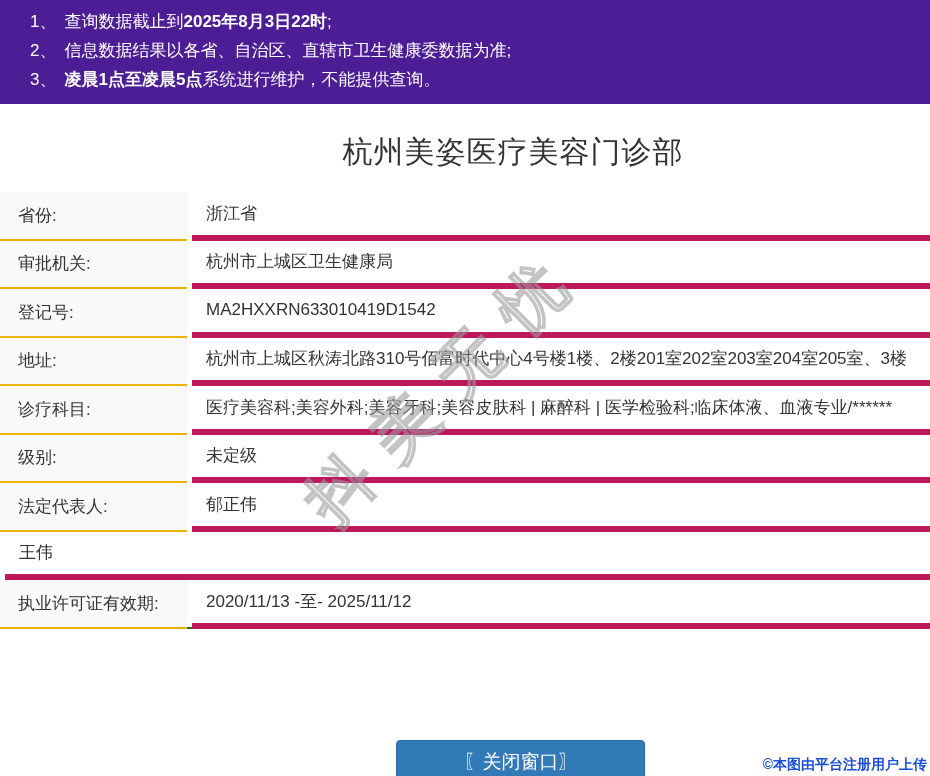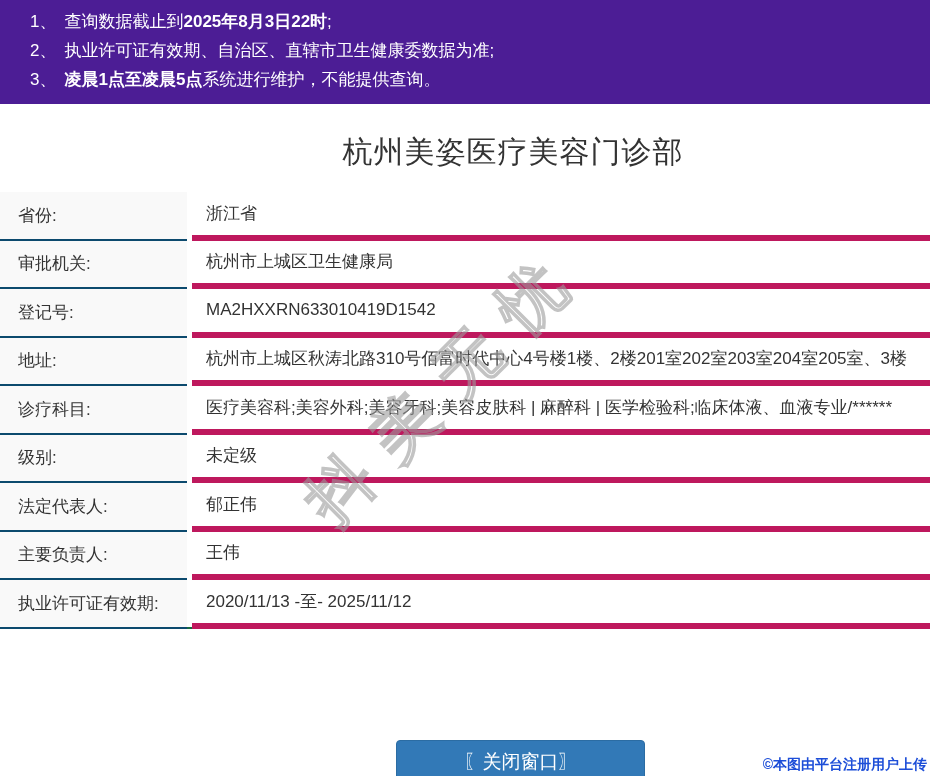--- a/index.html
+++ b/index.html
@@ -24,21 +24,21 @@
   .page-title{
     position:absolute;left:0;top:132px;width:930px;
     text-align:center;font-size:30px;color:#333;letter-spacing:1px;padding-left:48px;
   }
   
   .info-table{
     position:absolute;left:0;top:192px;width:930px;
   }
   .row{display:flex;height:48.5px;align-items:stretch;}
   .cell-label{
-    width:187px;background:#f9f9f9;border-bottom:2px solid #0c4a6e;
+    width:187px;background:#f9f9f9;border-bottom:2px solid #eab308;
     display:flex;align-items:center;box-sizing:border-box;
     padding-left:18px;font-size:17px;color:#333;
   }
   .cell-gap{
     width:5px;background:#ffffff;
   }
   .cell-value{
     flex:1;border-bottom:6px solid #be185d;
     display:flex;align-items:center;box-sizing:border-box;
     padding-left:14px;font-size:17px;color:#333;white-space:nowrap;overflow:hidden;
@@ -66,21 +66,21 @@
   }
 </style>
 </head>
 <body>
 
 <div class="banner">
   <div class="notice-line">
     <span class="notice-num">1、</span><span>查询数据截止到</span><b>2025年8月3日22时</b><span>;</span>
   </div>
   <div class="notice-line">
-    <span class="notice-num">2、</span><span>执业许可证有效期、自治区、直辖市卫生健康委数据为准;</span><b></b><span></span>
+    <span class="notice-num">2、</span><span>信息数据结果以各省、自治区、直辖市卫生健康委数据为准;</span><b></b><span></span>
   </div>
   <div class="notice-line">
     <span class="notice-num">3、</span><span></span><b>凌晨1点至凌晨5点</b><span>系统进行维护，不能提供查询。</span>
   </div>
 </div>
 
 <div class="page-title">杭州美姿医疗美容门诊部</div>
 
 <div class="info-table">
   <div class="row">
@@ -112,21 +112,20 @@
     <div class="cell-label">级别:</div>
       <div class="cell-gap"></div>
       <div class="cell-value">未定级</div>
   </div>
   <div class="row">
     <div class="cell-label">法定代表人:</div>
       <div class="cell-gap"></div>
       <div class="cell-value">郁正伟</div>
   </div>
   <div class="row">
-    <div class="cell-label">主要负责人:</div>
       <div class="cell-gap"></div>
       <div class="cell-value">王伟</div>
   </div>
   <div class="row">
     <div class="cell-label">执业许可证有效期:</div>
       <div class="cell-gap"></div>
       <div class="cell-value">2020/11/13 -至- 2025/11/12</div>
   </div>
 </div>
 

